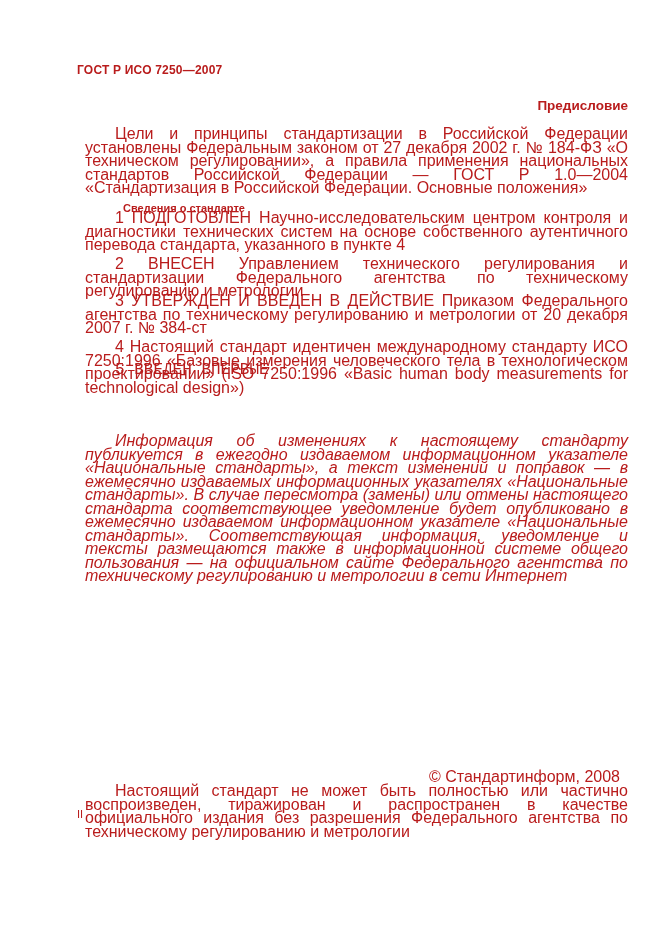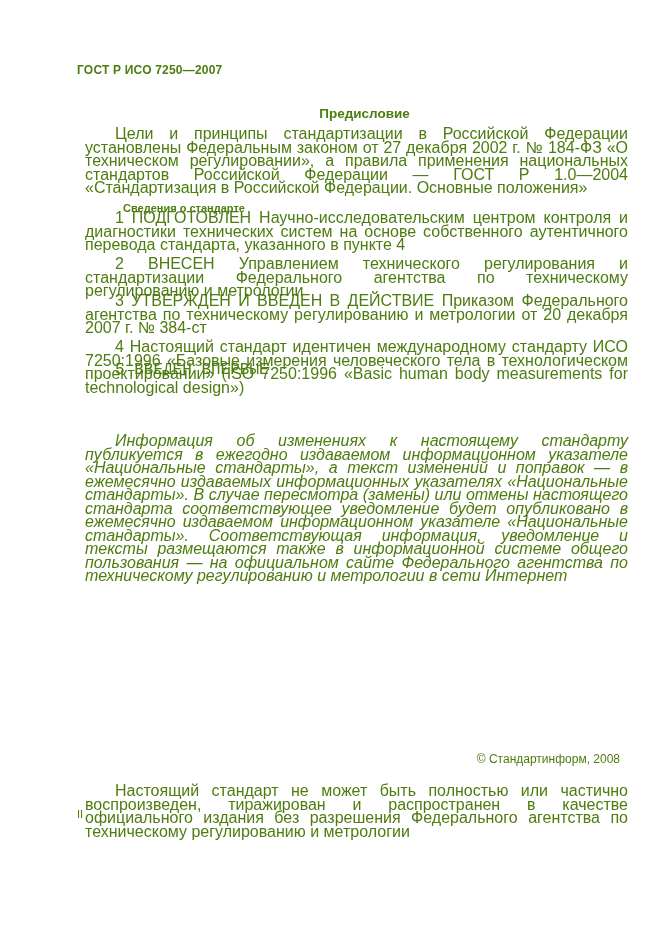--- a/index.html
+++ b/index.html
@@ -6,40 +6,40 @@
     margin: 0;
     padding: 0;
     background: #ffffff;
   }
   .page {
     position: relative;
     width: 661px;
     height: 840px;
     background: #ffffff;
     font-family: "Liberation Sans", sans-serif;
-    color: #4d7c0f;
+    color: #b91c1c;
     overflow: hidden;
   }
   .content-col {
     position: absolute;
     left: 77px;
     width: 543px;
   }
   .doc-code {
     top: 63px;
     font-size: 12px;
     font-weight: bold;
     letter-spacing: 0.2px;
   }
   .page-title {
     top: 90px;
     font-size: 13.5px;
     font-weight: bold;
-    text-align: center;
-    margin: 16px;
+    text-align: right;
+    margin: 8px;
   }
   .body-text {
     font-size: 16px;
     line-height: 13.5px;
     text-align: justify;
     margin: 8px;
   }
   .indent {
     text-indent: 30px;
   }
@@ -54,22 +54,22 @@
   .item-1 { top: 203px; }
   .item-2 { top: 249px; }
   .item-3 { top: 286px; }
   .item-4 { top: 332px; }
   .item-5 { top: 356px; font-family: Liberation Mono, monospace; }
   .amendment {
     top: 426px;
     font-style: italic;
   }
   .copyright {
-    top: 752px;
-    font-size: 12px;
+    top: 768px;
+    font-size: 16px;
     text-align: right;
   }
   .reproduction { top: 776px; }
   .page-number {
     position: absolute;
     left: 77px;
     top: 808px;
     font-size: 11px;
   }
 </style>

